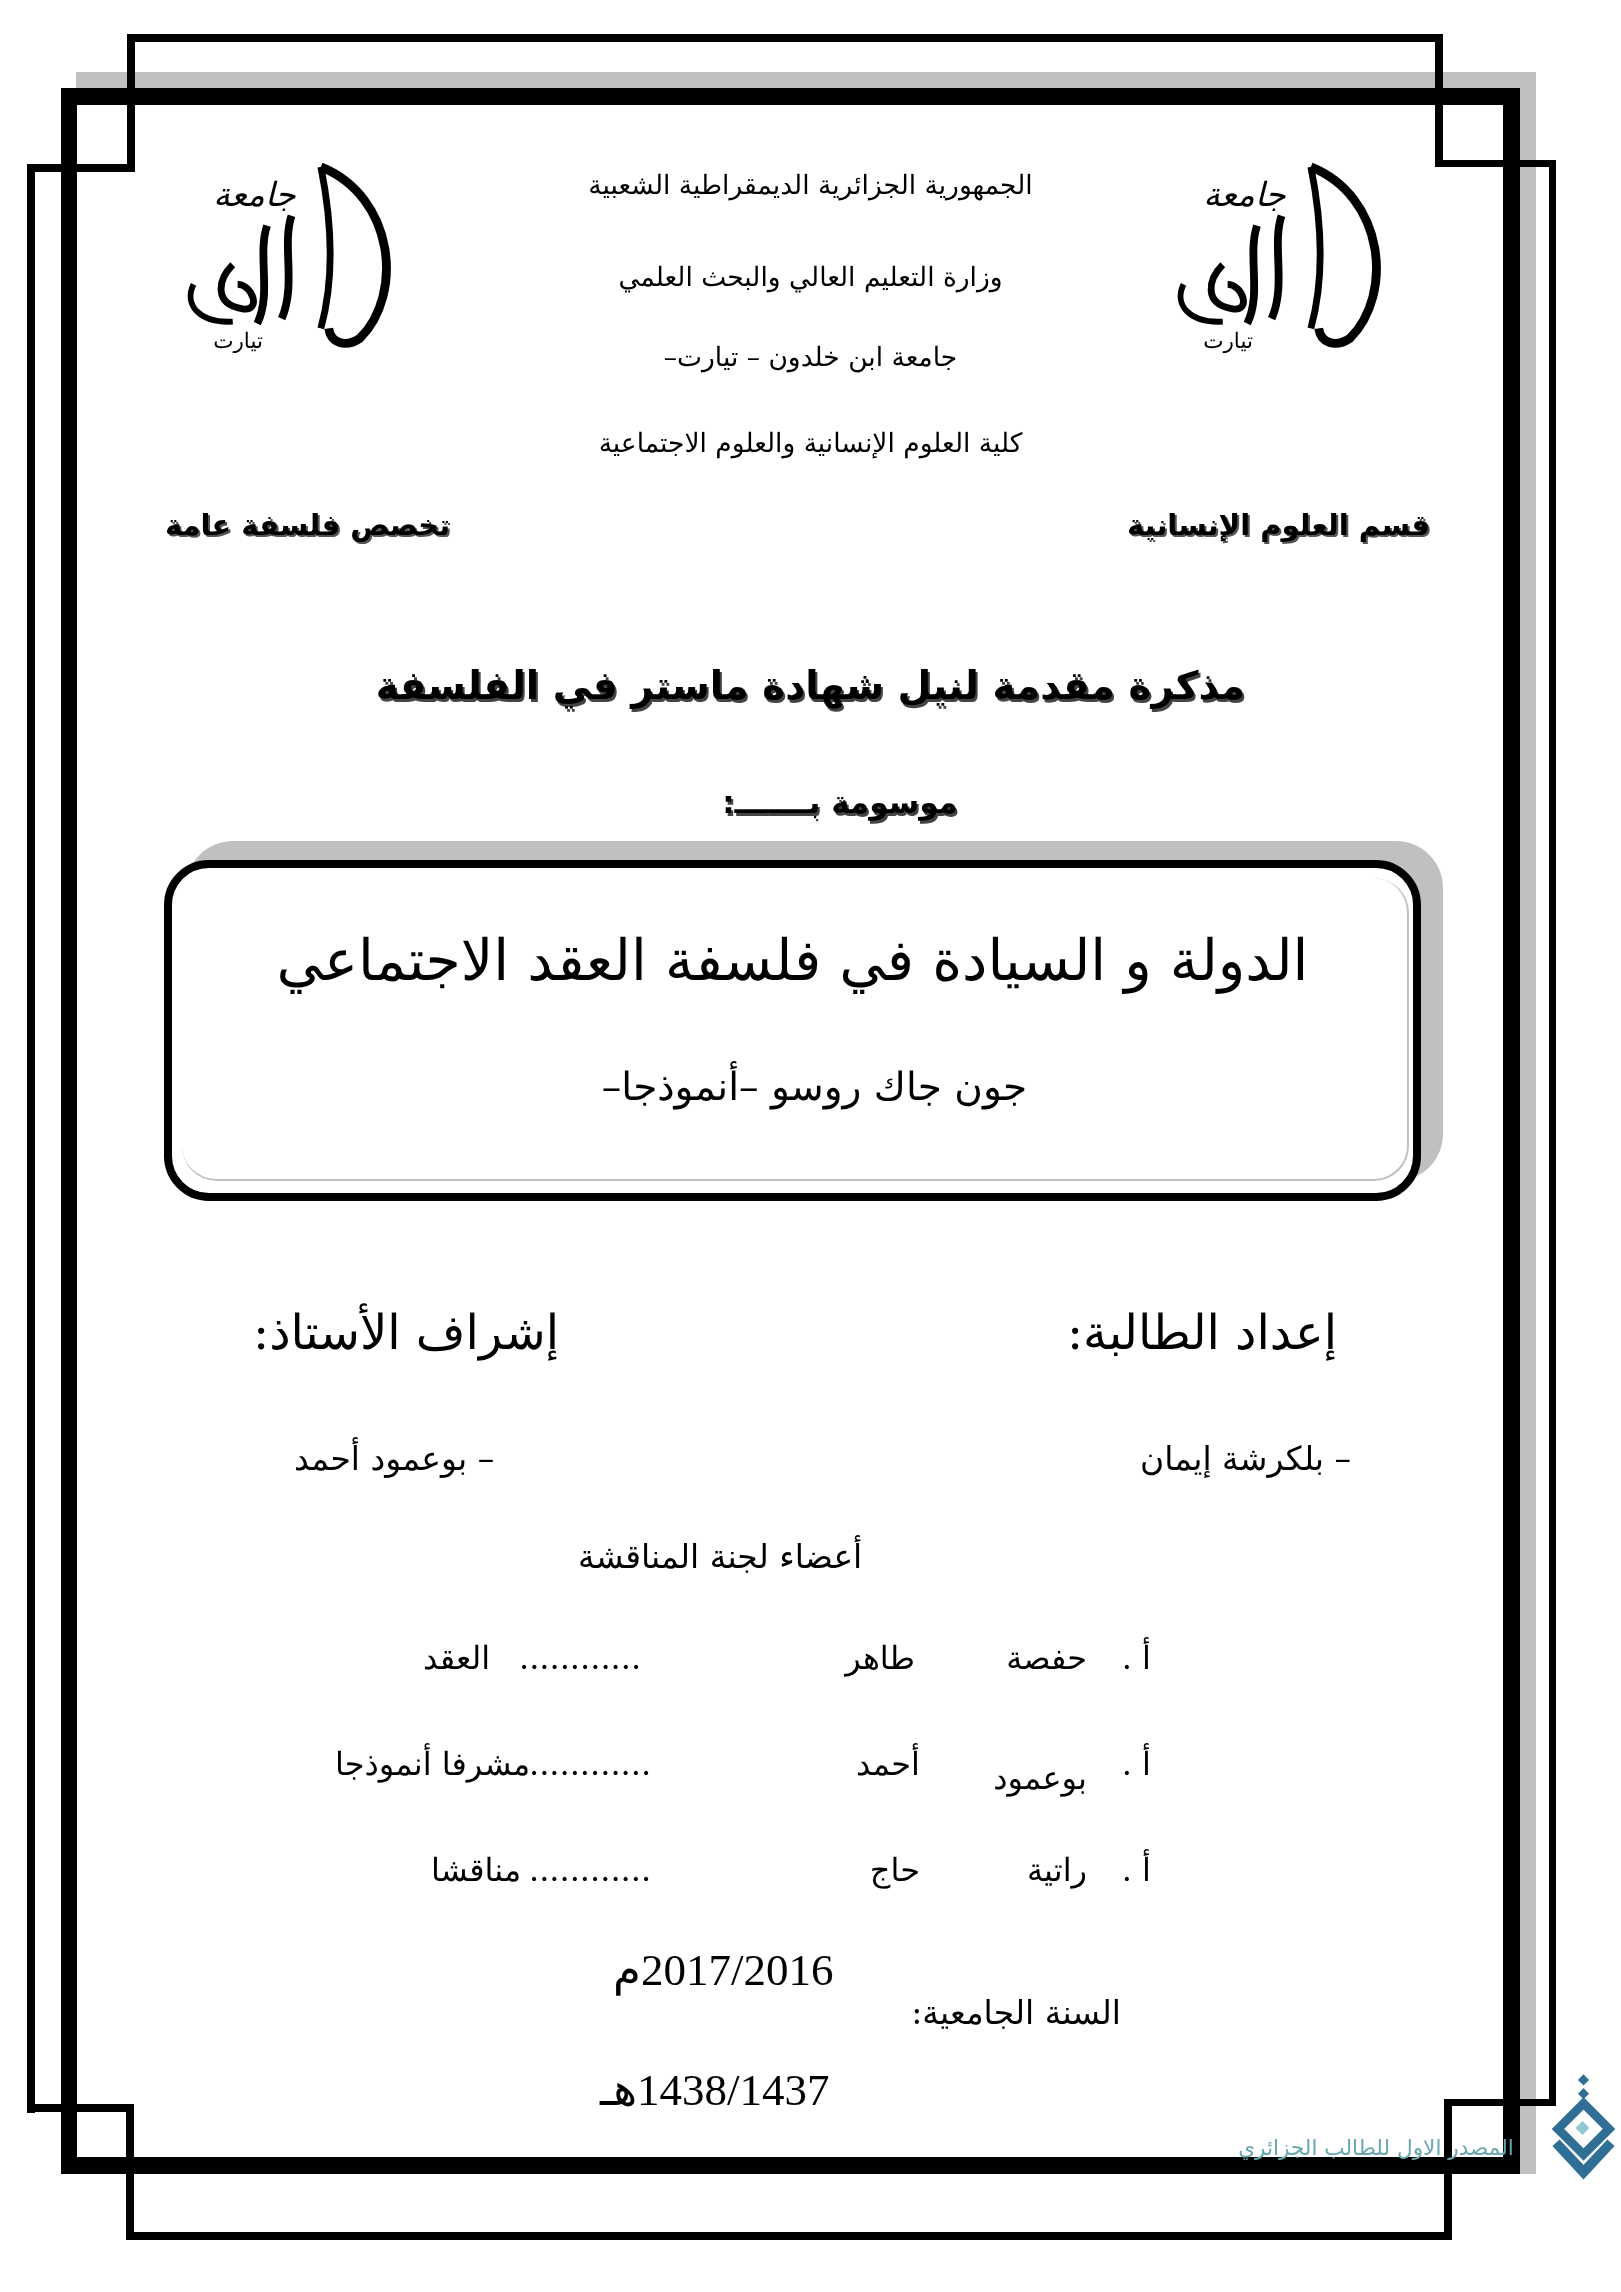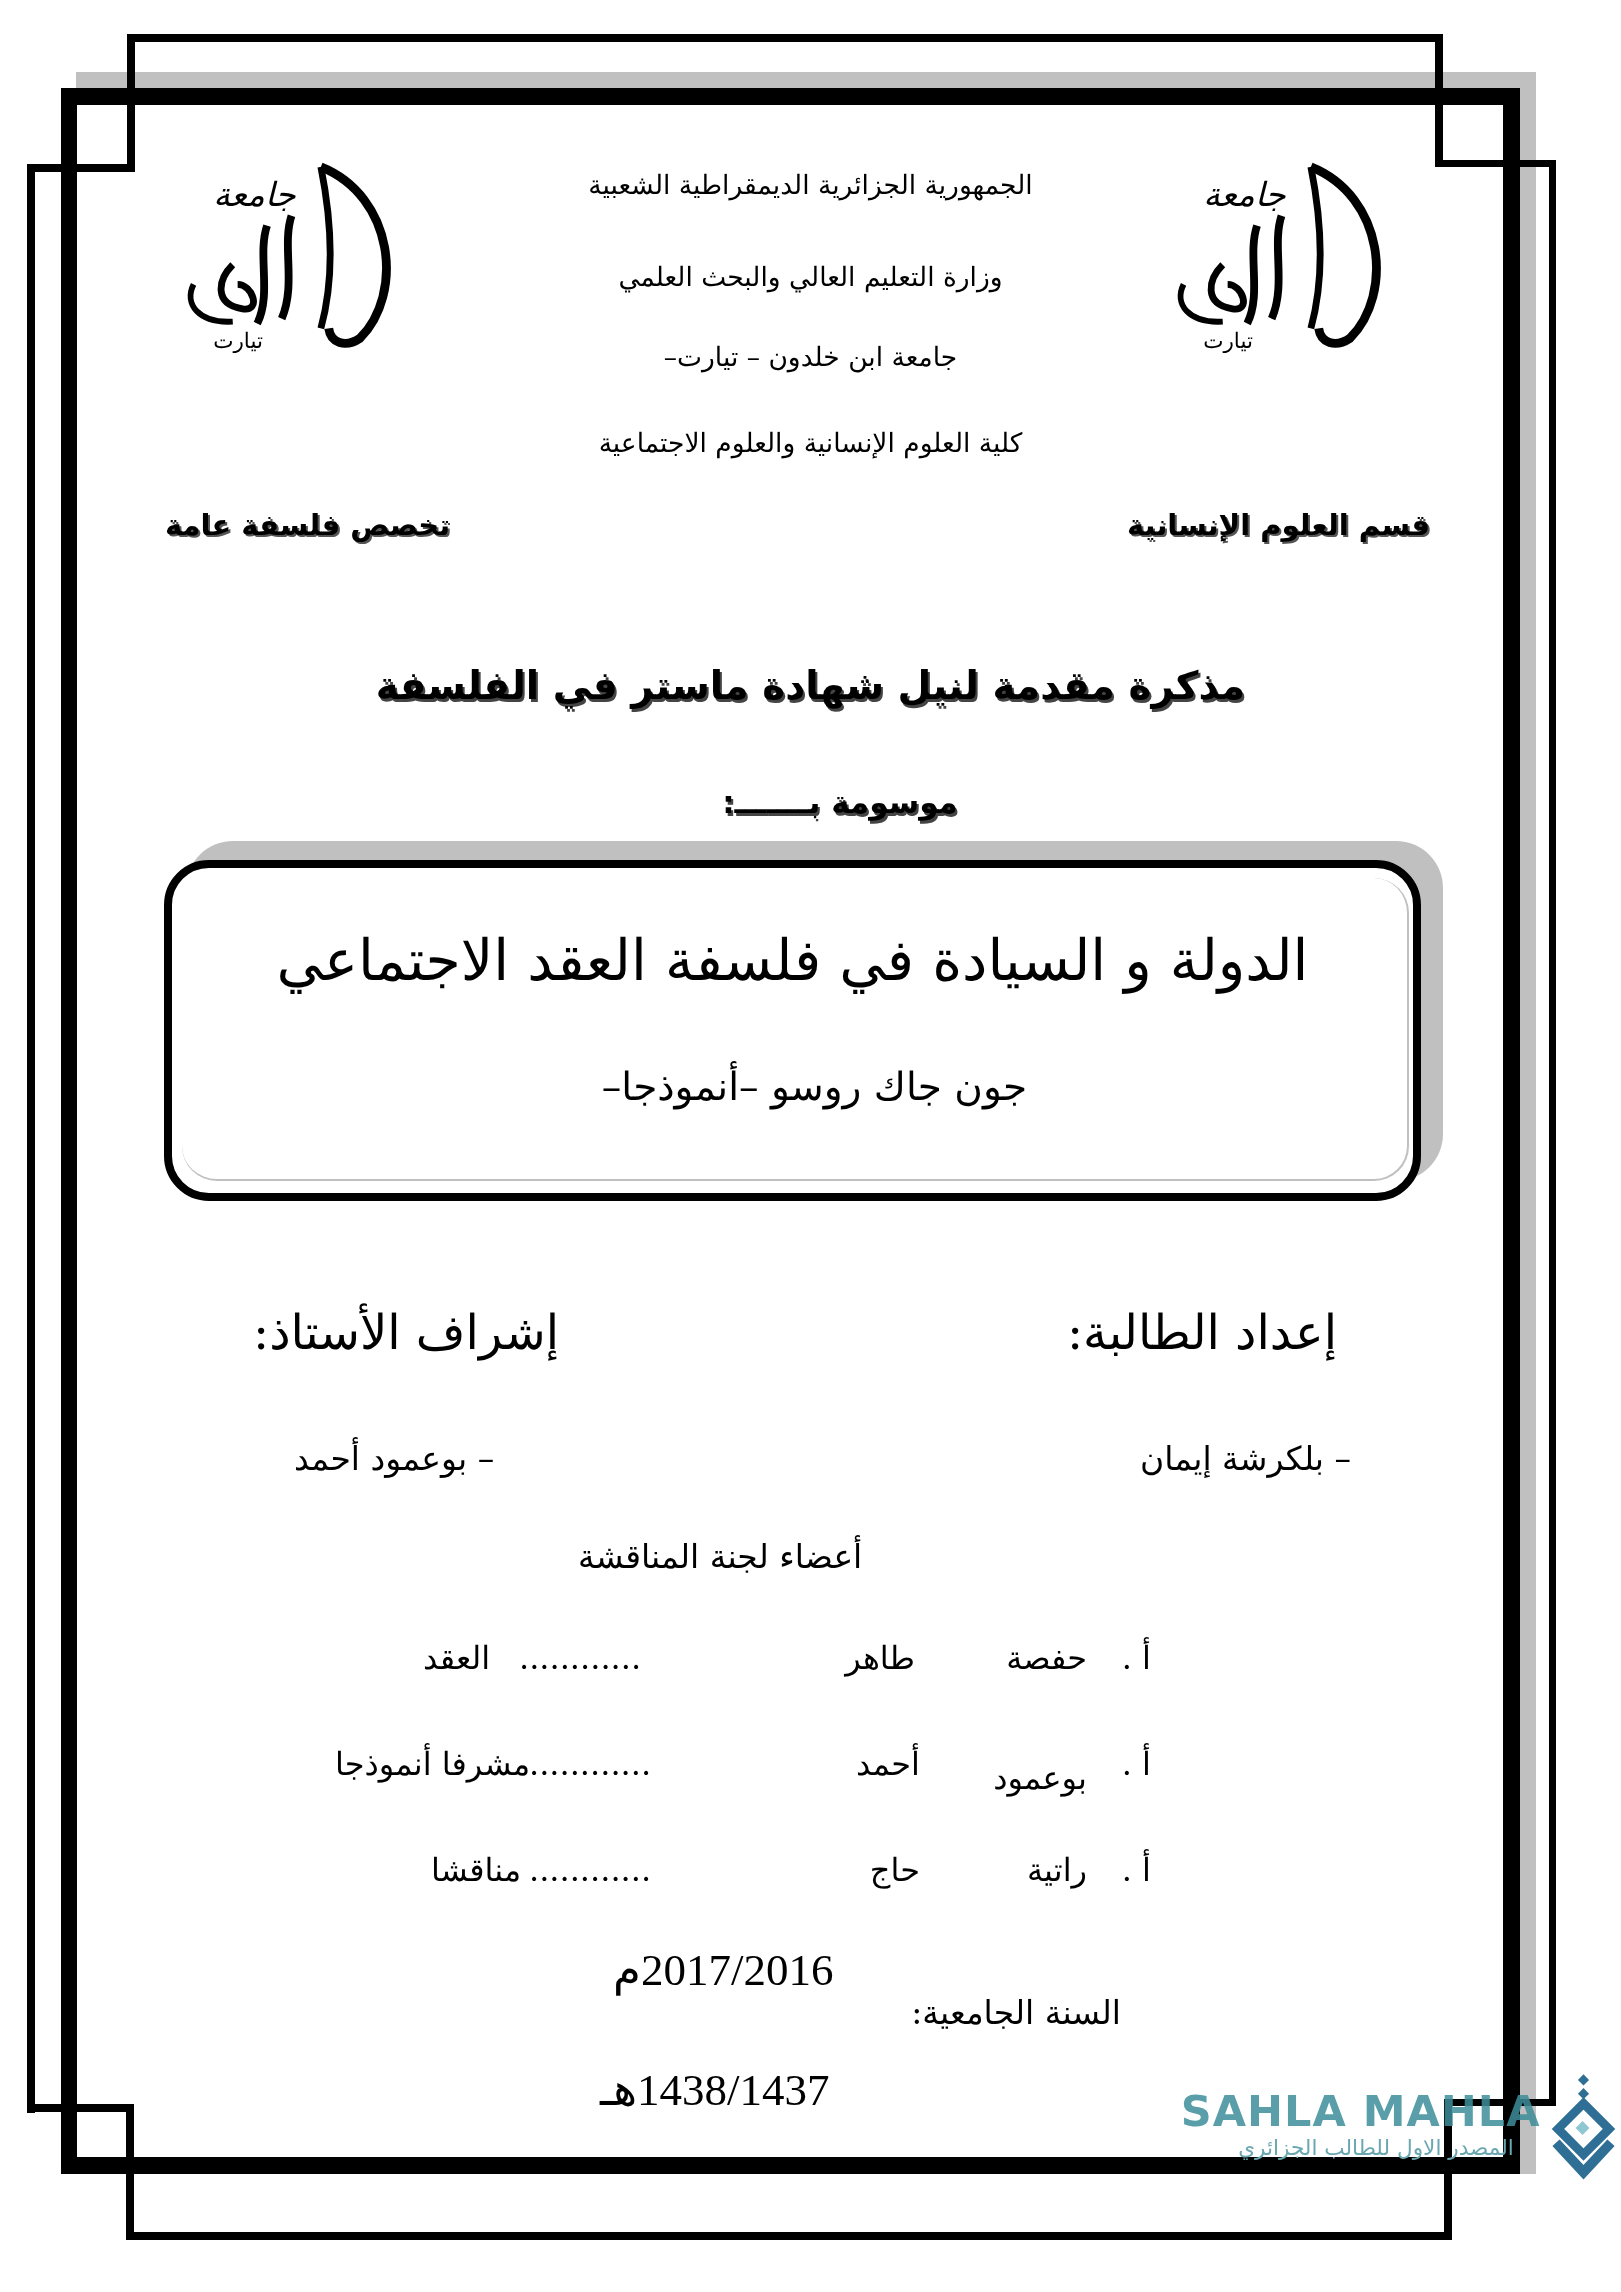--- a/index.html
+++ b/index.html
@@ -130,21 +130,20 @@
   <div class="abs ar row" style="right:701px;top:1851px;">حاج</div>
   <div class="abs row" style="left:529px;top:1851px;">............</div>
   <div class="abs ar row" style="left:431px;top:1851px;">مناقشا</div>
 </div>
 
 <div class="abs ar" style="right:500px;top:1950px;font-size:33px;margin-top:43px;">السنة الجامعية:</div>
 <div class="abs year" style="left:613px;top:1943px;direction:rtl;">2017/2016م</div>
 <div class="abs year" style="left:600px;top:2063px;direction:rtl;">1438/1437هـ</div>
 
 <div class="wm">
-  <div class="wm-en">SAHLA MAHLA</div>
   <div class="wm-ar">المصدر الاول للطالب الجزائري</div>
   <svg class="wm-icon" width="71" height="108" viewBox="0 0 72 110">
     <rect x="32" y="2" width="8" height="8" fill="#2f6f95" transform="rotate(45 36 6)"></rect>
     <rect x="32" y="16" width="8" height="8" fill="#2f6f95" transform="rotate(45 36 20)"></rect>
     <path d="M36 30 L62 56 L36 82 L10 56 Z" fill="none" stroke="#2f6f95" stroke-width="9"></path>
     <path d="M8 70 L36 100 L64 70" fill="none" stroke="#2f6f95" stroke-width="10"></path>
     <rect x="30" y="50" width="10" height="10" fill="#8fc7d3" transform="rotate(45 35 55)"></rect>
   </svg>
 </div>
 

